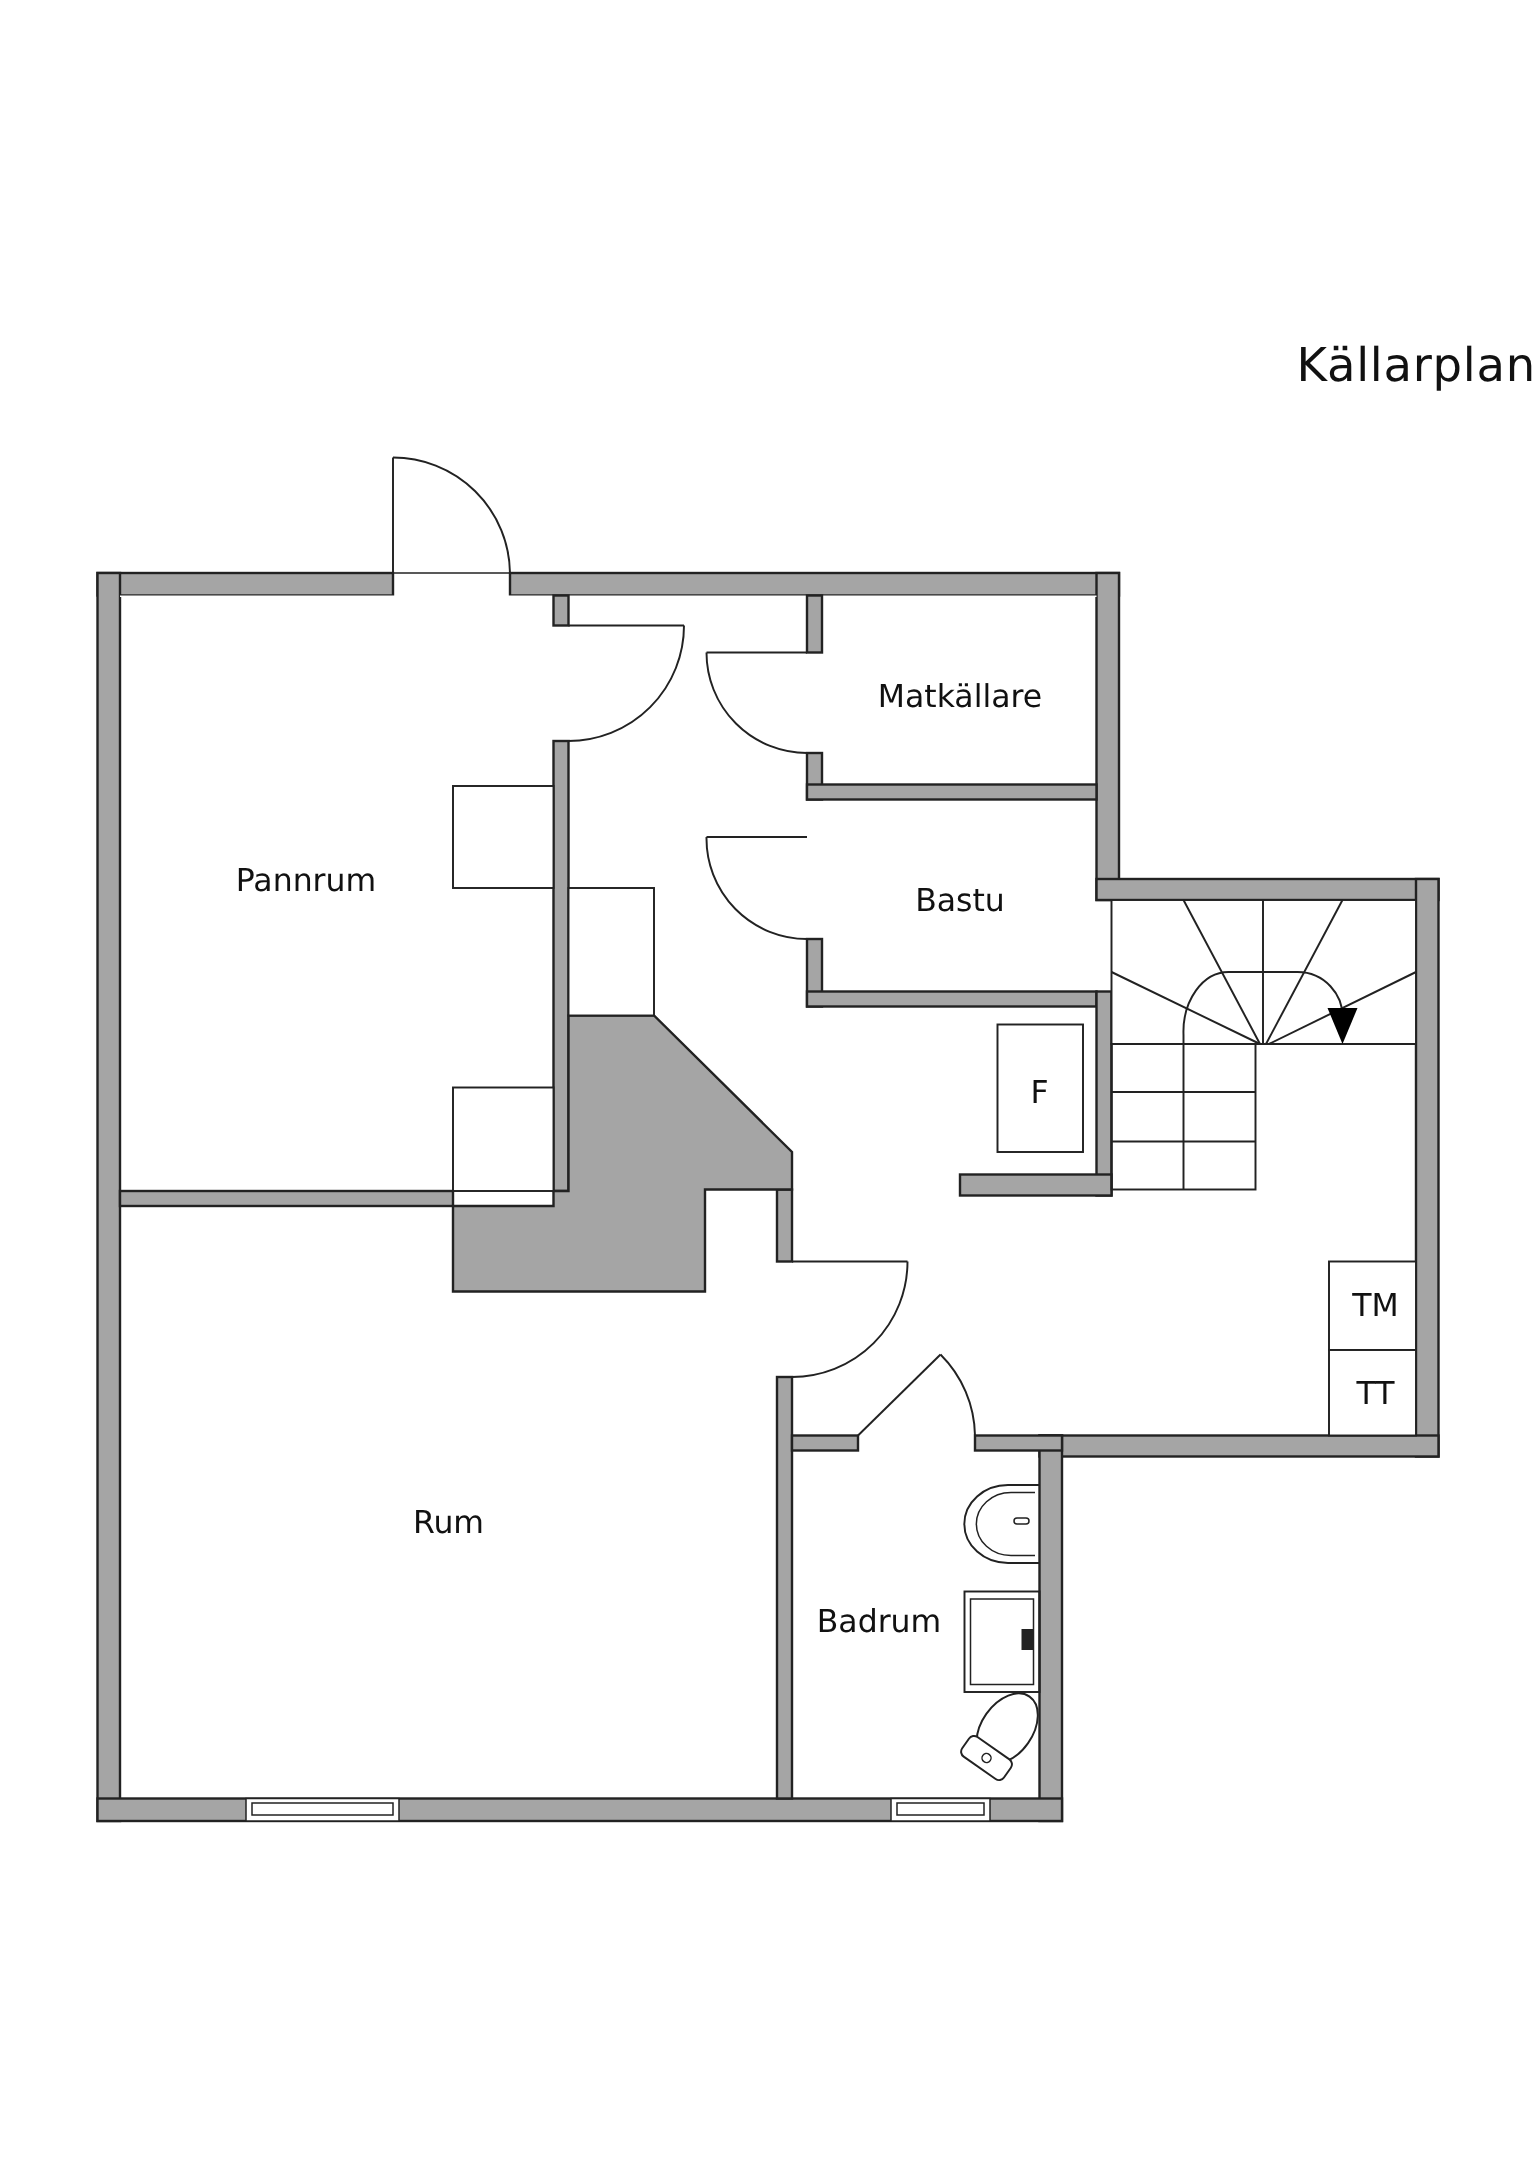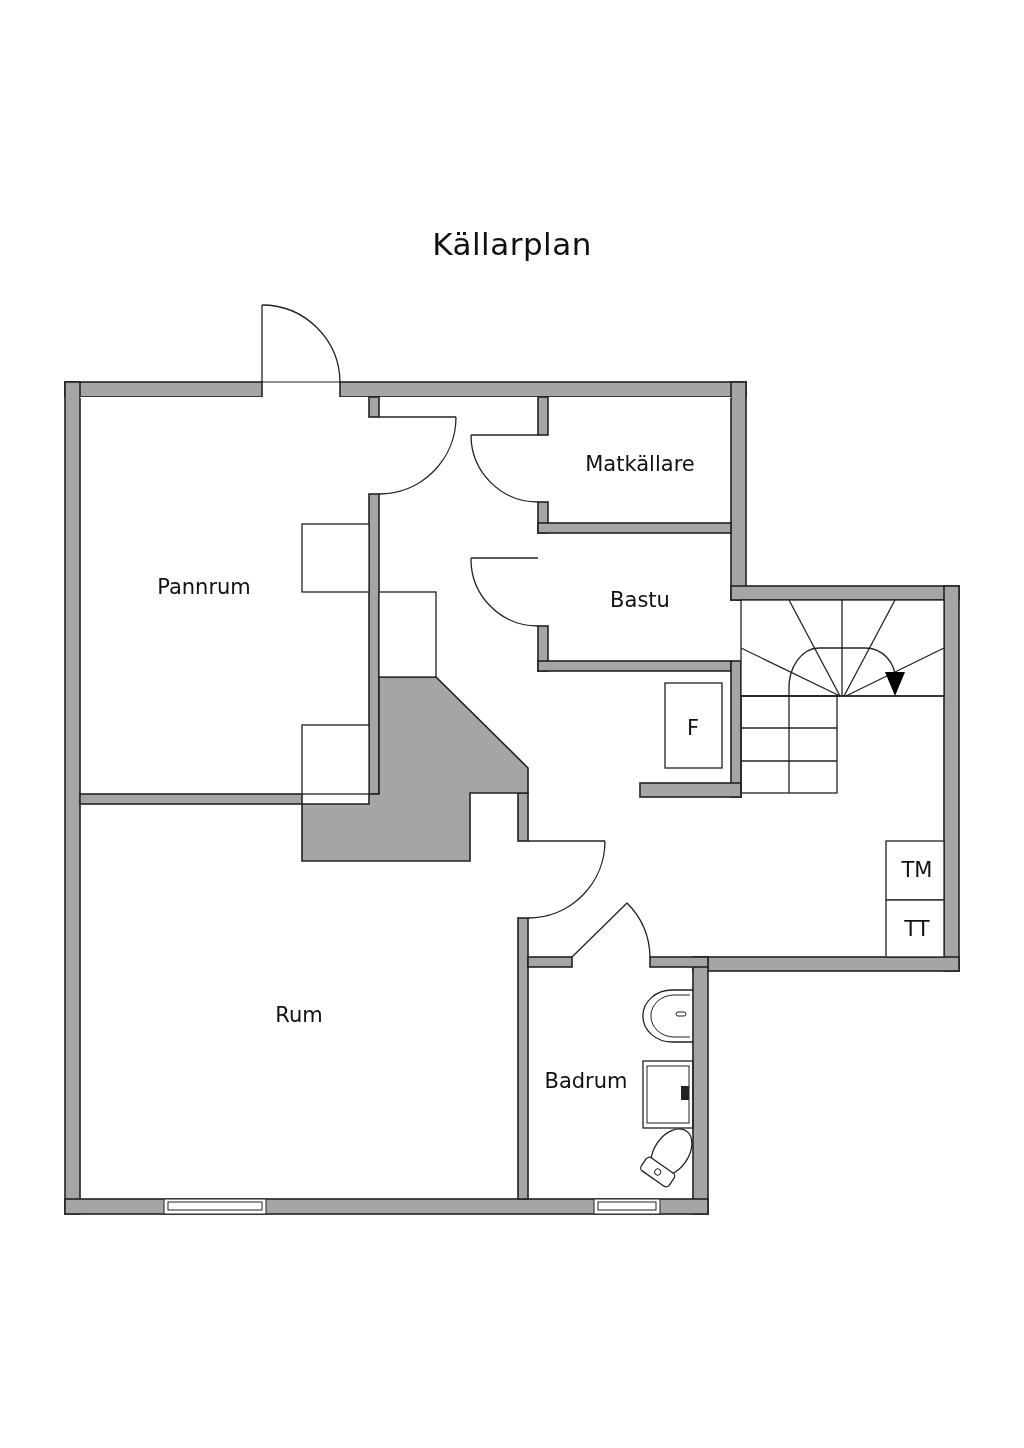--- a/index.html
+++ b/index.html
@@ -1,17 +1,17 @@
 <!DOCTYPE html>
 <html><head>
 <meta charset="utf-8">
 <style>
   html, body { margin: 0; padding: 0; background: #ffffff; }
   body { width: 1024px; height: 1448px; position: relative; overflow: hidden; font-family: "DejaVu Sans", sans-serif; }
-  .title { position: absolute; left: 0; width: 1024px; top: 226px; text-align: center; font-size: 31px; color: #111; letter-spacing: 0.5px; font-family: "DejaVu Sans", sans-serif; }
+  .title { position: absolute; left: 0; width: 1024px; top: 226px; text-align: right; font-size: 31px; color: #111; letter-spacing: 0.5px; font-family: "DejaVu Sans", sans-serif; }
   svg { position: absolute; left: 0; top: 0; }
   .wall { fill: #a5a5a5; stroke: #222; stroke-width: 1.6; }
   .line { fill: none; stroke: #222; stroke-width: 1.3; }
   .thin { fill: none; stroke: #222; stroke-width: 1; }
   .white { fill: #fff; stroke: #222; stroke-width: 1.3; }
   .label { font-family: "DejaVu Sans", sans-serif; font-size: 21px; fill: #111; }
 </style>
 </head>
 <body>
 

